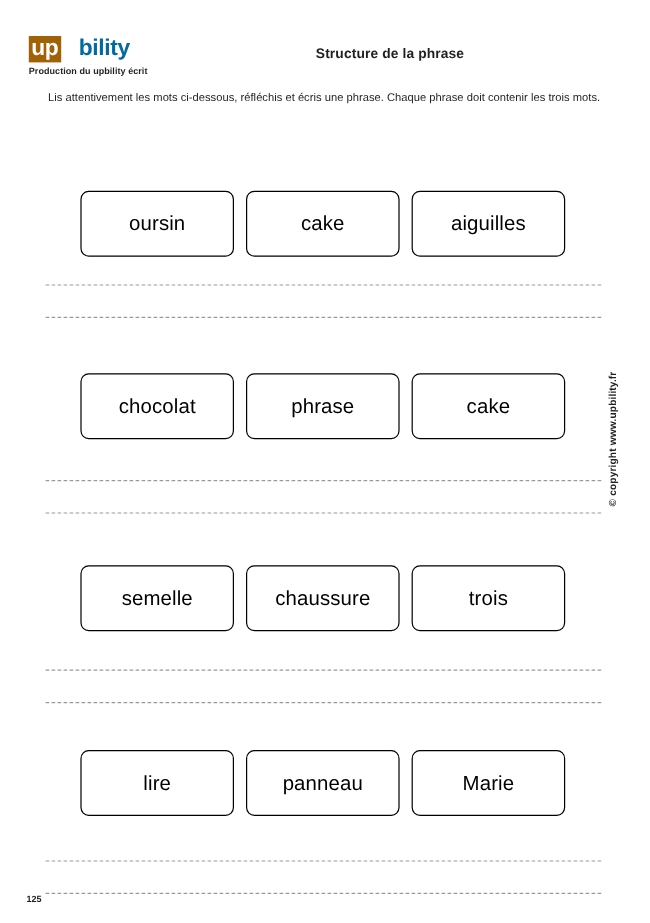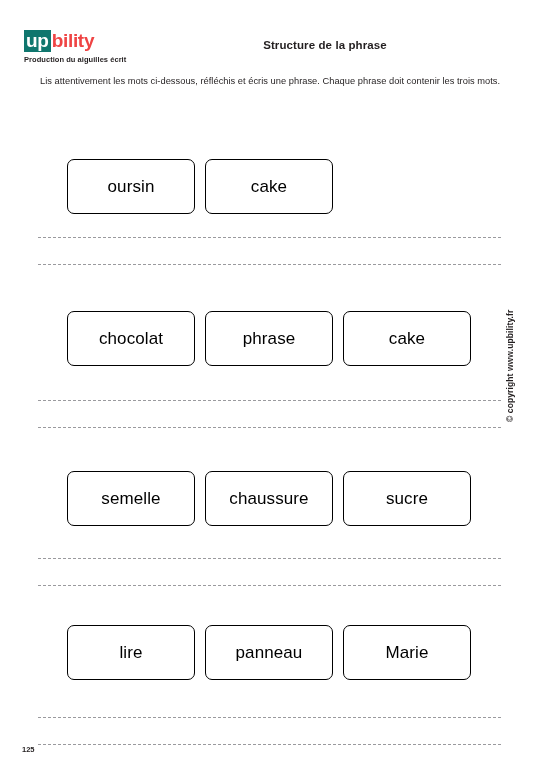--- a/index.html
+++ b/index.html
@@ -32,30 +32,30 @@
   }
   .logo-wordmark {
     font-size: 19px;
     font-weight: bold;
     letter-spacing: -0.3px;
     line-height: 1;
     white-space: nowrap;
     color: #231f20;
   }
   .logo-up {
-    background: #0f766e;
+    background: #a16207;
     color: #ffffff;
     padding: 1px 2px 2px 2px;
     display: inline-block;
     line-height: 1;
   }
   .logo-bility {
-    color: #ef4444;
+    color: #0369a1;
     display: inline-block;
-    padding-left: 1px;
+    padding-left: 15px;
     text-align: center;
   }
   .logo-tagline {
     margin-top: 3px;
     font-size: 7.5px;
     font-weight: bold;
     color: #231f20;
     letter-spacing: 0.05px;
     white-space: nowrap;
   }
@@ -151,32 +151,33 @@
     color: #231f20;
   }
 </style>
 </head>
 <body>
 
 <div class="header">
 
   <div class="logo-block">
     <div class="logo-wordmark"><span class="logo-up">up</span><span class="logo-bility">bility</span></div>
-    <div class="logo-tagline">Production du aiguilles écrit</div>
+    <div class="logo-tagline">Production du upbility écrit</div>
   </div>
 
   <div class="page-title">Structure de la phrase</div>
 </div>
 
 <div class="instructions">Lis attentivement les mots ci-dessous, réfléchis et écris une phrase. Chaque phrase doit contenir les trois mots.</div>
 
 <div class="exercise" style="top:159px;">
   <div class="word-row">
     <div class="word-box">oursin</div>
     <div class="word-box">cake</div>
+    <div class="word-box">aiguilles</div>
   </div>
   <div class="write-lines" style="top:78px;">
     <div class="write-line"></div>
     <div class="write-line"></div>
   </div>
 </div>
 
 <div class="exercise" style="top:311px;">
   <div class="word-row">
     <div class="word-box">chocolat</div>
@@ -186,21 +187,21 @@
   <div class="write-lines" style="top:89px;">
     <div class="write-line"></div>
     <div class="write-line"></div>
   </div>
 </div>
 
 <div class="exercise" style="top:471px;">
   <div class="word-row">
     <div class="word-box">semelle</div>
     <div class="word-box">chaussure</div>
-    <div class="word-box">sucre</div>
+    <div class="word-box">trois</div>
   </div>
   <div class="write-lines" style="top:87px;">
     <div class="write-line"></div>
     <div class="write-line"></div>
   </div>
 </div>
 
 <div class="exercise" style="top:625px;">
   <div class="word-row">
     <div class="word-box">lire</div>

